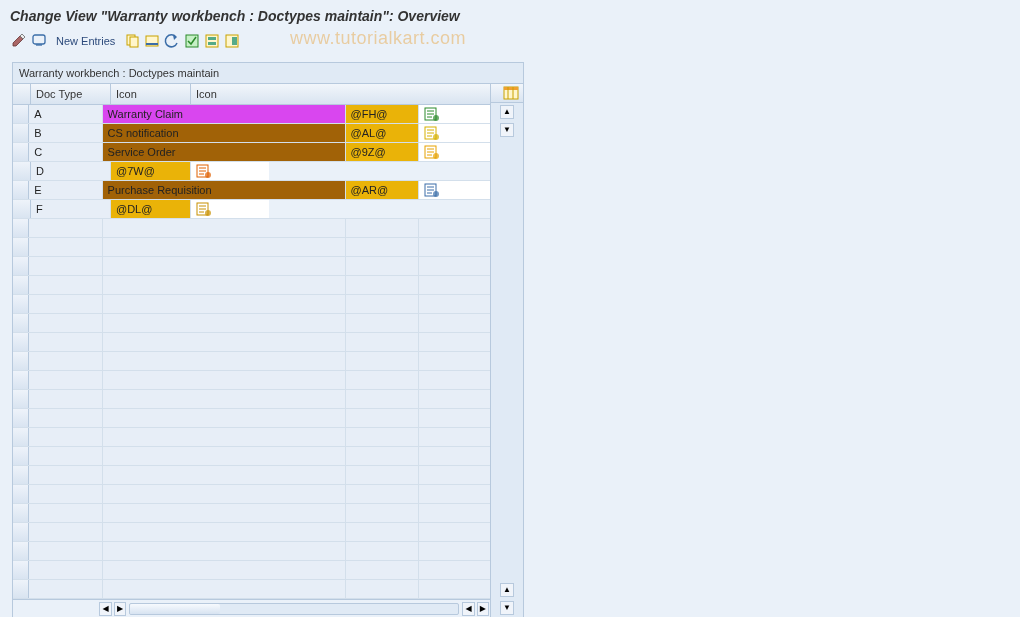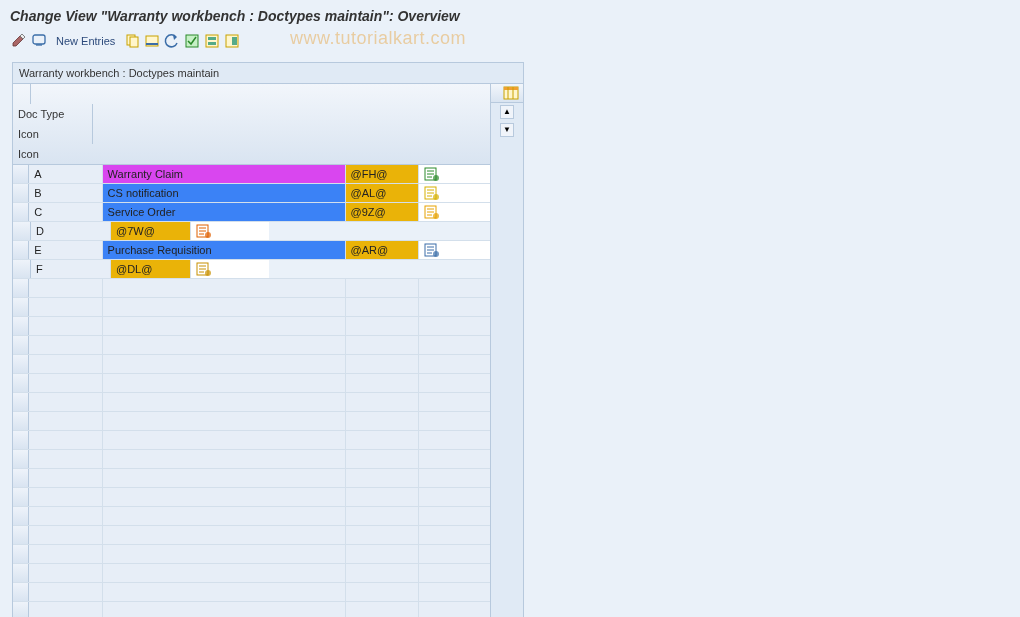--- a/index.html
+++ b/index.html
@@ -71,21 +71,20 @@
     }
     .grid-main {
       width: 524px;
       overflow: hidden;
     }
     .grid-header {
       display: flex;
       background: linear-gradient(#f2f6fb,#d9e4f1);
       border-top: 1px solid #b7c9dd;
       border-bottom: 1px solid #b7c9dd;
-      flex-direction: column;
     }
     .gh {
       border-right: 1px solid #b7c9dd;
       padding: 3px 5px;
       font-size: 11px;
       color: #333;
       height: 20px;
       line-height: 14px;
     }
     .c-sel { width: 18px; padding: 0; }
@@ -108,21 +107,21 @@
       white-space: nowrap;
       line-height: 17px;
     }
     .cell.sel {
       background: linear-gradient(#eef3fa,#d9e4f1);
       border-right: 1px solid #b7c9dd;
       cursor: pointer;
       padding: 0;
     }
     .cell.dt { background: #e7eef7; }
-    .cell.txt { background: #3b82f6; }
+    .cell.txt { background: #a16207; }
     .cell.ic1 { background: #eab308; }
     .cell.ic2 { background: #fff; border-right: none; display:flex; align-items:center;}
     .grow.empty .cell.dt,
     .grow.empty .cell.txt,
     .grow.empty .cell.ic1,
     .grow.empty .cell.ic2 { background: #e7eef7; }
     .grow.selected .cell.txt { background: #d946ef; }
     .hbar {
       display: flex;
       align-items: center;

